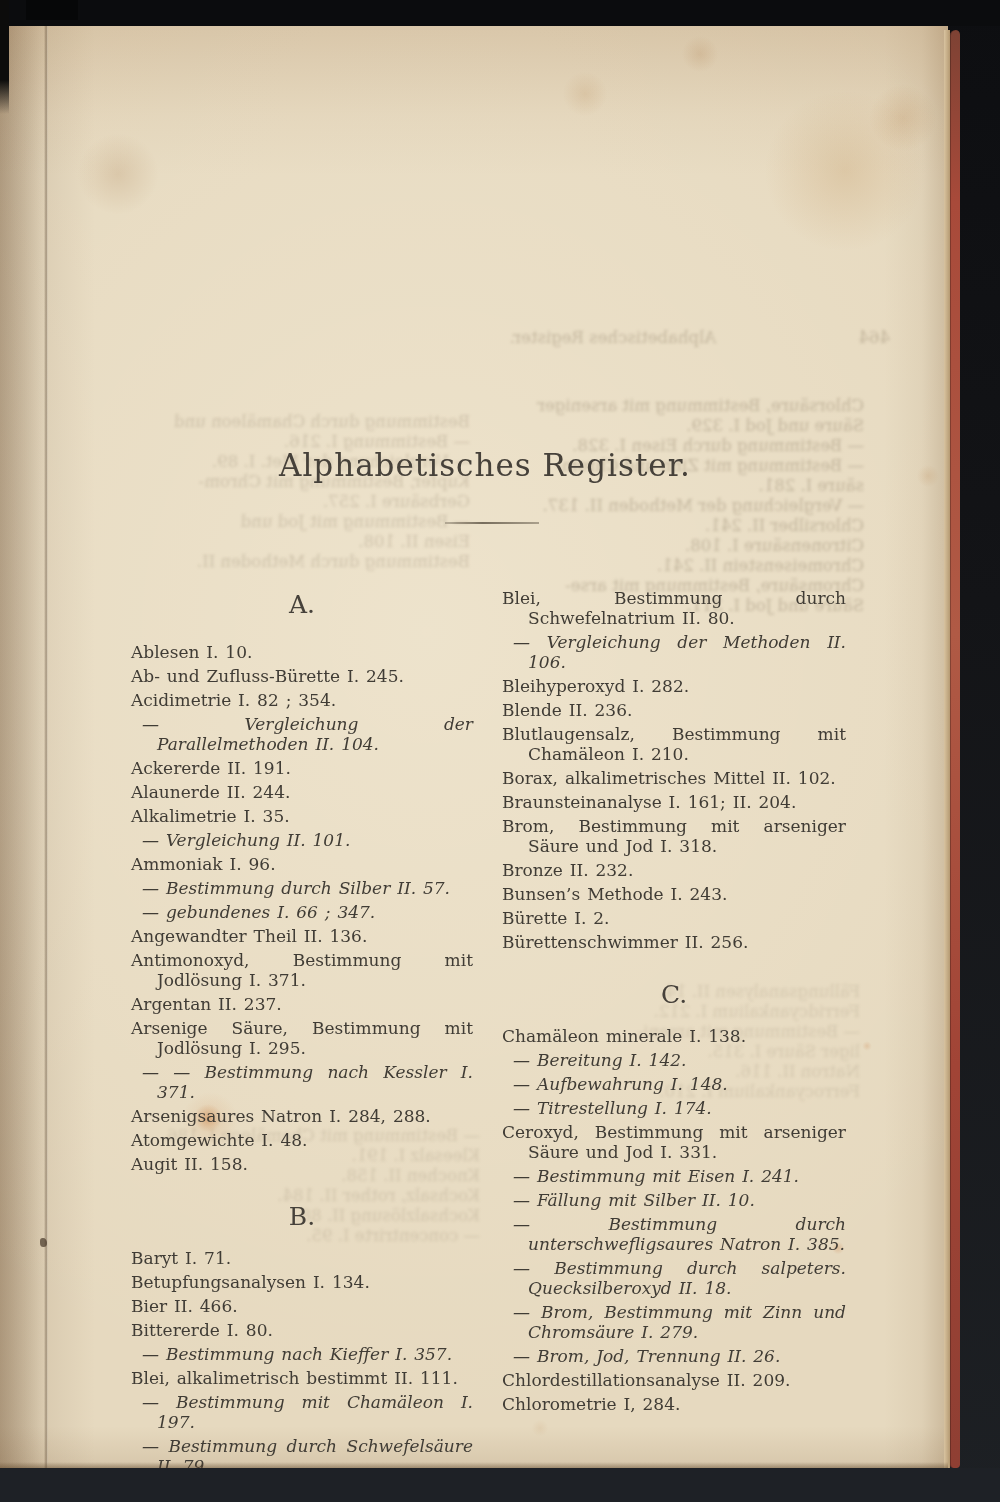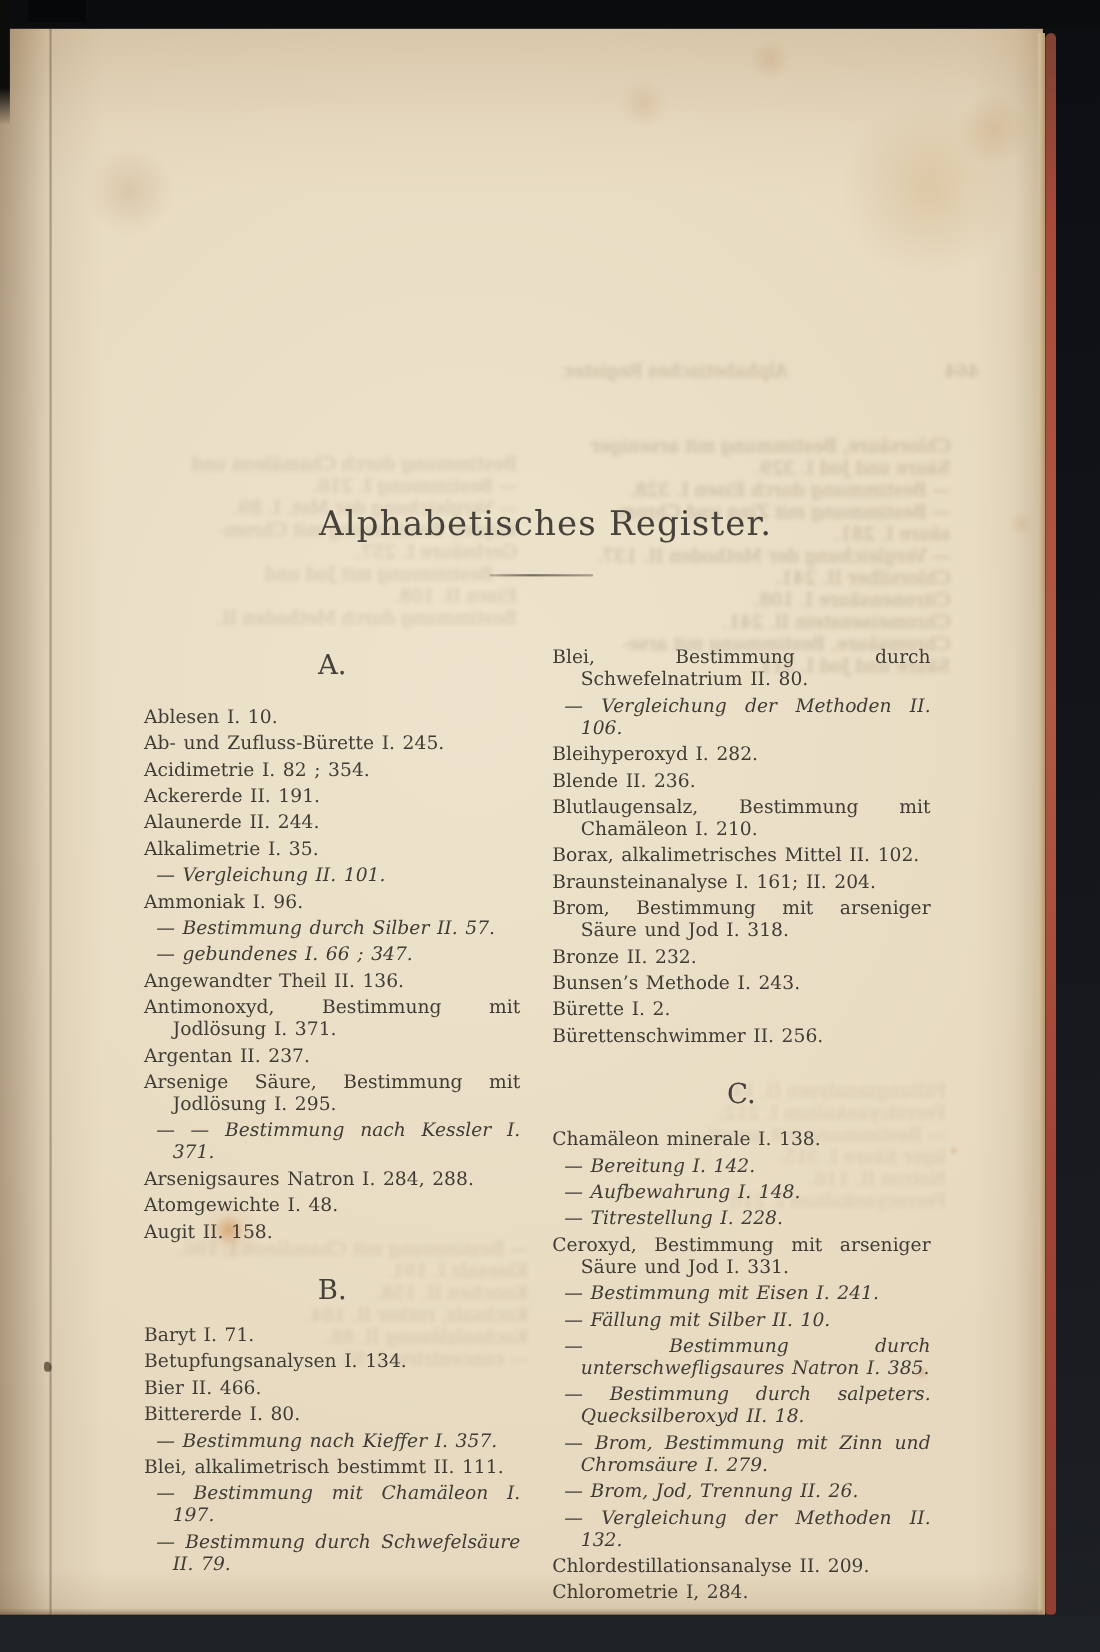--- a/index.html
+++ b/index.html
@@ -56,21 +56,21 @@
   .bleed-block{position:absolute;}
   .bleed-b0{left:170px;top:276px;width:330px;text-align:center;opacity:.30;}
   .bleed-b1{left:58px;top:276px;width:60px;opacity:.30;}
   .bleed-b2{left:84px;top:344px;width:362px;opacity:.30;}
   .bleed-b3{left:478px;top:360px;width:344px;opacity:.22;}
   .bleed-b4{left:88px;top:930px;width:352px;opacity:.15;}
   .bleed-b5{left:468px;top:1074px;width:344px;opacity:.17;}
 
   
   .content{position:absolute;inset:0;color:#403c35;}
-  .page-title{position:absolute;left:10px;top:446px;width:948px;margin:12px;text-align:center;
+  .page-title{position:absolute;left:10px;top:446px;width:948px;margin:1px;text-align:center;
       font-size:31px;font-weight:normal;letter-spacing:1px;color:#46413a;}
   .title-rule{position:absolute;left:445px;top:522px;width:94px;height:2px;
       background:linear-gradient(to right,rgba(90,80,65,.35),rgba(90,80,65,.8) 40%,rgba(90,80,65,.45));}
   .col{position:absolute;font-size:17px;line-height:20px;word-spacing:1.5px;hyphens:manual;}
   .col-left{left:127px;top:590px;width:350px;}
   .col-right{left:498px;top:584px;width:352px;}
   .sec-heading{font-size:25px;line-height:30px;text-align:center;color:#46413a;margin:28px 0 16px;}
   .sec-heading.first{margin-top:0;margin-bottom:22px;}
   .entry{margin:4px;padding-left:26px;text-indent:-26px;text-align:justify;}
   .entry.dash{text-indent:-15px;font-style:italic;}
@@ -134,20 +134,21 @@
   </div>
 
   <div class="content">
     <h1 class="page-title">Alphabetisches Register.</h1>
     <div class="title-rule"></div>
     <div class="col col-left" id="col-left">
         <div class="sec-heading first">A.</div>
         <p class="entry">Ablesen I. 10.</p>
         <p class="entry">Ab- und Zufluss-Bürette I. 245.</p>
         <p class="entry">Acidimetrie I. 82 ; 354.</p>
+        <p class="entry dash">— Vergleichung der Parallelmethoden II. 104.</p>
         <p class="entry">Ackererde II. 191.</p>
         <p class="entry">Alaunerde II. 244.</p>
         <p class="entry">Alkalimetrie I. 35.</p>
         <p class="entry dash">— Vergleichung II. 101.</p>
         <p class="entry">Ammoniak I. 96.</p>
         <p class="entry dash">— Bestimmung durch Silber II. 57.</p>
         <p class="entry dash">— gebundenes I. 66 ; 347.</p>
         <p class="entry">Angewandter Theil II. 136.</p>
         <p class="entry">Antimonoxyd, Bestimmung mit Jodlösung I. 371.</p>
         <p class="entry">Argentan II. 237.</p>
@@ -176,29 +177,28 @@
         <p class="entry">Braunsteinanalyse I. 161; II. 204.</p>
         <p class="entry">Brom, Bestimmung mit arseniger Säure und Jod I. 318.</p>
         <p class="entry">Bronze II. 232.</p>
         <p class="entry">Bunsen’s Methode I. 243.</p>
         <p class="entry">Bürette I. 2.</p>
         <p class="entry">Bürettenschwimmer II. 256.</p>
         <div class="sec-heading">C.</div>
         <p class="entry">Chamäleon minerale I. 138.</p>
         <p class="entry dash">— Bereitung I. 142.</p>
         <p class="entry dash">— Aufbewahrung I. 148.</p>
-        <p class="entry dash">— Titrestellung I. 228.</p>
+        <p class="entry dash">— Titrestellung I. 174.</p>
         <p class="entry">Ceroxyd, Bestimmung mit arseniger Säure und Jod I. 331.</p>
         <p class="entry dash">— Bestimmung mit Eisen I. 241.</p>
         <p class="entry dash">— Fällung mit Silber II. 10.</p>
         <p class="entry dash">— Bestimmung durch unterschwefligsau­res Natron I. 385.</p>
         <p class="entry dash">— Bestimmung durch salpeters. Queck­silberoxyd II. 18.</p>
         <p class="entry dash">— Brom, Bestimmung mit Zinn und Chromsäure I. 279.</p>
         <p class="entry dash">— Brom, Jod, Trennung II. 26.</p>
-        <p class="entry dash">— Vergleichung der Methoden II. 132.</p>
         <p class="entry">Chlordestillationsanalyse II. 209.</p>
         <p class="entry">Chlorometrie I, 284.</p>
       </div>
   </div>
 
   <div class="page-edge-stack"></div>
   <div class="red-edge"></div>
   <div class="top-band"></div>
   <div class="top-notch"></div>
   <div class="left-sliver"></div>

